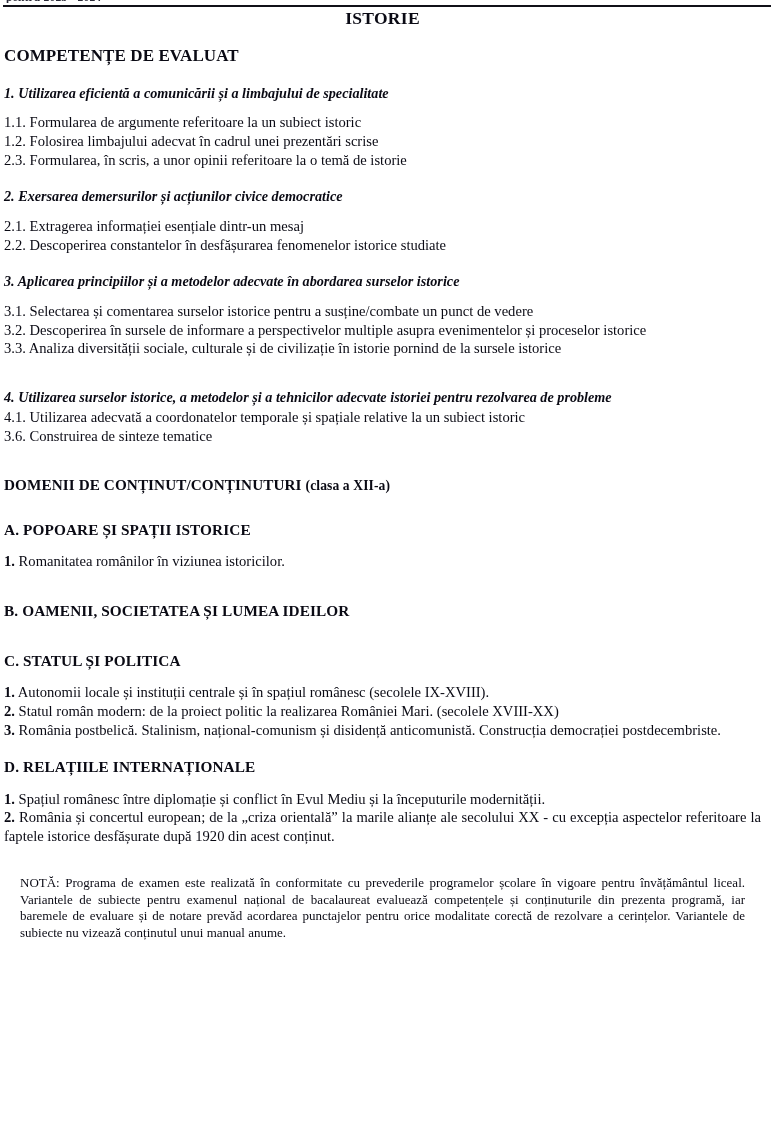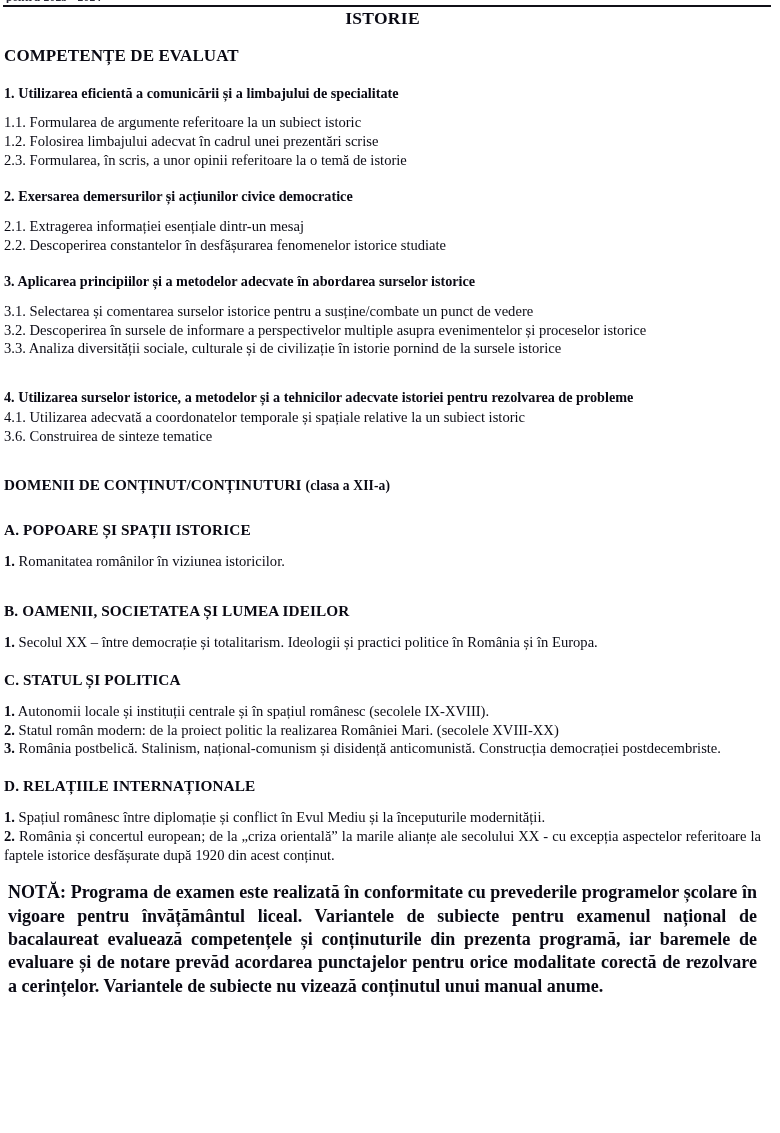--- a/index.html
+++ b/index.html
@@ -73,20 +73,21 @@
     margin: 0 0 18px 0;
     letter-spacing: 0.1px;
   }
 
   .h-comp {
     font-size: 14.2px;
     font-weight: bold;
     line-height: 1.25;
     margin: 0 0 11px 0;
     text-align: justify;
+    font-style: italic;
   }
   .h-comp.wrap2 { margin-bottom: 1px; margin-top: 12px; }
 
   .item {
     font-size: 14.6px;
     line-height: 1.28;
     margin: 0;
     text-align: justify;
     text-justify: inter-word;
   }
@@ -115,26 +116,26 @@
     font-size: 15.3px;
     font-weight: bold;
     line-height: 1.2;
     margin: 0;
     letter-spacing: 0.1px;
   }
 
   .num-b { font-weight: bold; }
 
   .note {
-    font-size: 18px;
-    font-weight: bold;
+    font-size: 13px;
+    font-weight: normal;
     line-height: 1.3;
     text-align: justify;
     text-align-last: left;
-    margin: 4px;
+    margin: 16px;
   }
 </style>
 </head>
 <body>
 
 <div class="page">
 
   <div class="running-header">pentru 2023 - 2024</div>
   <div class="header-rule"></div>
 
@@ -181,24 +182,20 @@
     <div class="gap-sm"></div>
     <p class="item">
       <span class="num-b">1.</span>
       <span>Romanitatea românilor în viziunea istoricilor.</span>
     </p>
 
     <div class="gap-xl"></div>
 
     <h3 class="h-letter">B. OAMENII, SOCIETATEA ȘI LUMEA IDEILOR</h3>
     <div class="gap-sm"></div>
-    <p class="item item-just">
-      <span class="num-b">1.</span>
-      <span>Secolul XX – între democrație și totalitarism. Ideologii și practici politice în România și în Europa.</span>
-    </p>
 
     <div class="gap-md"></div>
 
     <h3 class="h-letter">C. STATUL ȘI POLITICA</h3>
     <div class="gap-sm"></div>
     <p class="item">
       <span class="num-b">1.</span>
       <span>Autonomii locale și instituții centrale și în spațiul românesc (secolele IX-XVIII).</span>
     </p>
     <p class="item">

